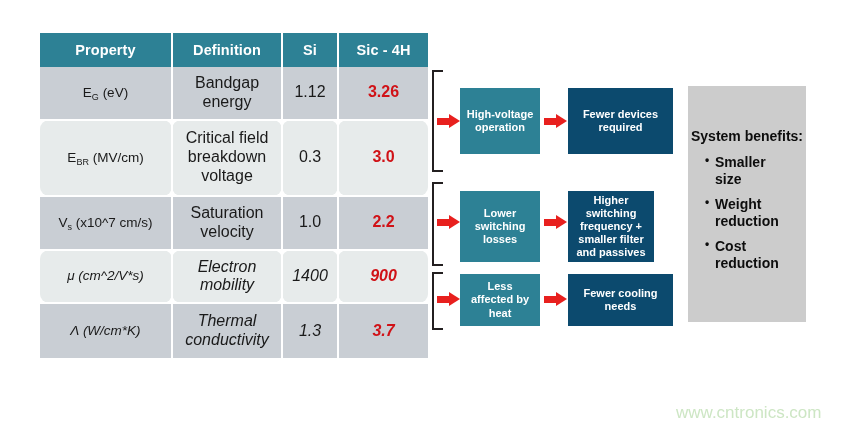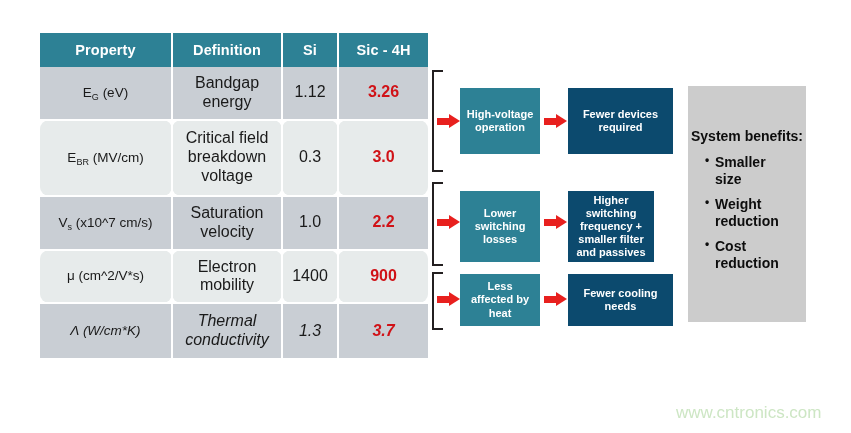--- a/index.html
+++ b/index.html
@@ -194,21 +194,21 @@
       <td class="cell-def">Critical field breakdown voltage</td>
       <td class="cell-si">0.3</td>
       <td class="cell-sic">3.0</td>
     </tr>
     <tr class="row-odd" style="height:46px;">
       <td class="cell-prop"><span>V</span><span class="sub">s</span><span> (x10^7 cm/s)</span></td>
       <td class="cell-def">Saturation velocity</td>
       <td class="cell-si">1.0</td>
       <td class="cell-sic">2.2</td>
     </tr>
-    <tr class="row-even" style="height:52px;">
+    <tr class="row-even" style="height:52px;font-style:italic;">
       <td class="cell-prop"><span>μ</span><span class="sub"></span><span> (cm^2/V*s)</span></td>
       <td class="cell-def">Electron mobility</td>
       <td class="cell-si">1400</td>
       <td class="cell-sic">900</td>
     </tr>
     <tr class="row-odd" style="height:56px;font-style:italic;">
       <td class="cell-prop"><span>Λ</span><span class="sub"></span><span> (W/cm*K)</span></td>
       <td class="cell-def">Thermal conductivity</td>
       <td class="cell-si">1.3</td>
       <td class="cell-sic">3.7</td>

